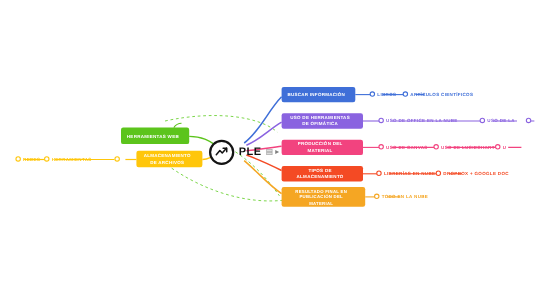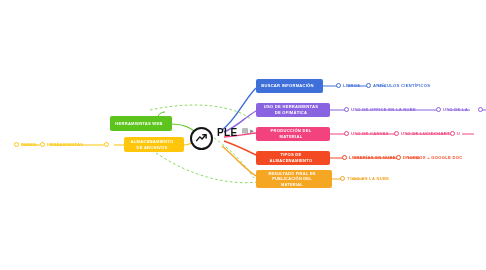--- a/index.html
+++ b/index.html
@@ -7,21 +7,21 @@
     width:486px;height:270px;
     background:#ffffff;
     font-family:"Liberation Sans",sans-serif;
     overflow:hidden;
   }
   #canvas{position:relative;width:486px;height:270px;}
   #wires{position:absolute;left:0;top:0;width:486px;height:270px;pointer-events:none;}
 
   
   .root{
-    position:absolute;display:flex;align-items:flex-start;gap:4px;
+    position:absolute;display:flex;align-items:center;gap:4px;
   }
   .root-icon{
     width:19px;height:19px;border-radius:50%;
     border:2px solid #141414;background:#ffffff;
     display:flex;align-items:center;justify-content:center;
   }
   .root-label{
     font-size:10px;font-weight:bold;color:#111111;letter-spacing:.4px;
   }
   .root-tools{display:flex;align-items:center;gap:2px;}

